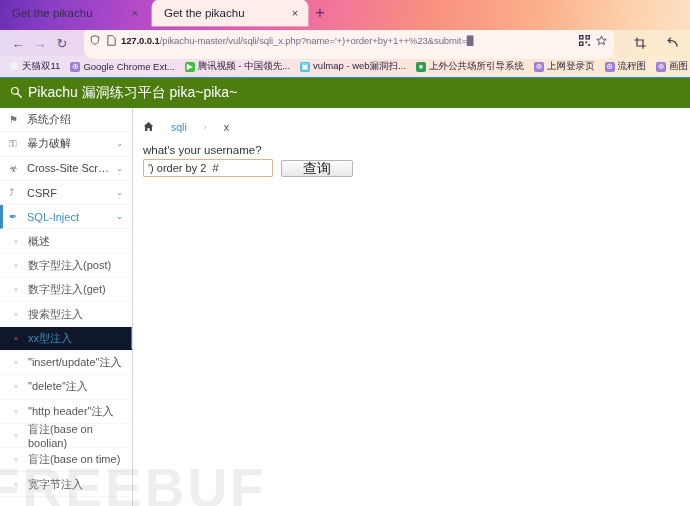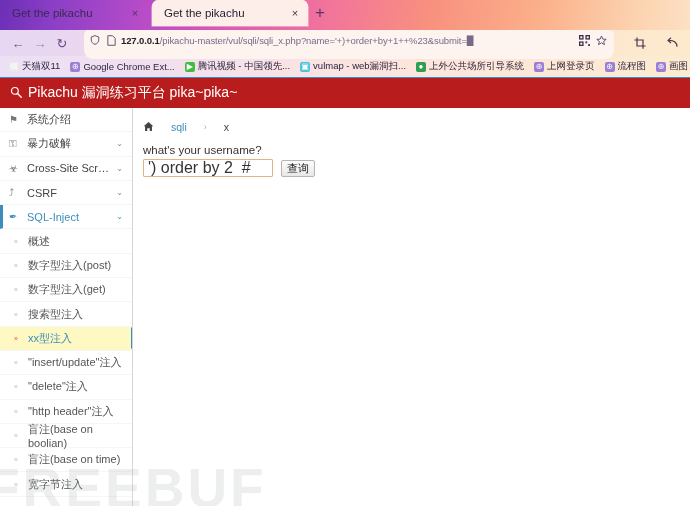--- a/index.html
+++ b/index.html
@@ -126,21 +126,21 @@
     display:inline-flex; align-items:center; justify-content:center;
     font-size:8px; color:#fff; line-height:1;
   }
   .bm-label { overflow:hidden; text-overflow:ellipsis; white-space:nowrap; }
 
   
   #page { width:690px; height:428px; position:relative; background:#fff; overflow:hidden; }
 
   .app-header {
     height:30px;
-    background:#b91c1c;
+    background:#4d7c0f;
     color:#fff;
     display:flex;
     align-items:center;
     padding-left:10px;
     gap:6px;
     font-size:14px;
     position:relative;
     z-index:3;
   }
   .app-header .hdr-icon { font-size:12px; }
@@ -183,21 +183,21 @@
     display:flex;
     align-items:center;
     padding-left:14px;
     gap:7px;
     font-size:11px;
     color:#555;
     border-bottom:1px solid #f6f6f6;
     position:relative;
   }
   .sub-item .si-dot { font-size:7px; color:#bbb; flex:0 0 7px; }
-  .sub-item.active { background:#fef9c3; color:#3c8dbc; }
+  .sub-item.active { background:#0f172a; color:#3c8dbc; }
   .sub-item.active .si-dot { color:#d9534f; }
   .sub-item.active::after {
     content:"";
     position:absolute;
     right:-9px; top:50%;
     transform:translateY(-50%);
     width:0; height:0;
     border-top:11px solid transparent;
     border-bottom:11px solid transparent;
     border-left:10px solid #3c8dbc;
@@ -224,31 +224,31 @@
 
   .form-area { padding:8px 0 0 10px; }
   .form-question { font-size:11.5px; color:#333; margin-bottom:3px; }
   .form-row { display:flex; align-items:center; gap:8px; }
   .sql-input {
     width:130px;
     height:18px;
     border:1px solid #e0b48a;
     background:#fff;
     font-family:"Liberation Sans", sans-serif;
-    font-size:16px;
+    font-size:11px;
     color:#333;
     padding:0 4px;
     outline:none;
     border-radius:1px;
   }
   .sql-submit {
     height:17px;
     min-width:26px;
-    padding:0 5px;
-    font-size:11px;
+    padding:0 21px;
+    font-size:14px;
     font-family:"Liberation Sans", sans-serif;
     color:#222;
     background:linear-gradient(#fcfcfc,#e8e8e8);
     border:1px solid #b5b5b5;
     border-radius:2px;
     line-height:1;
   }
   .error-msg {
     margin-top:6px;
     font-size:11px;

